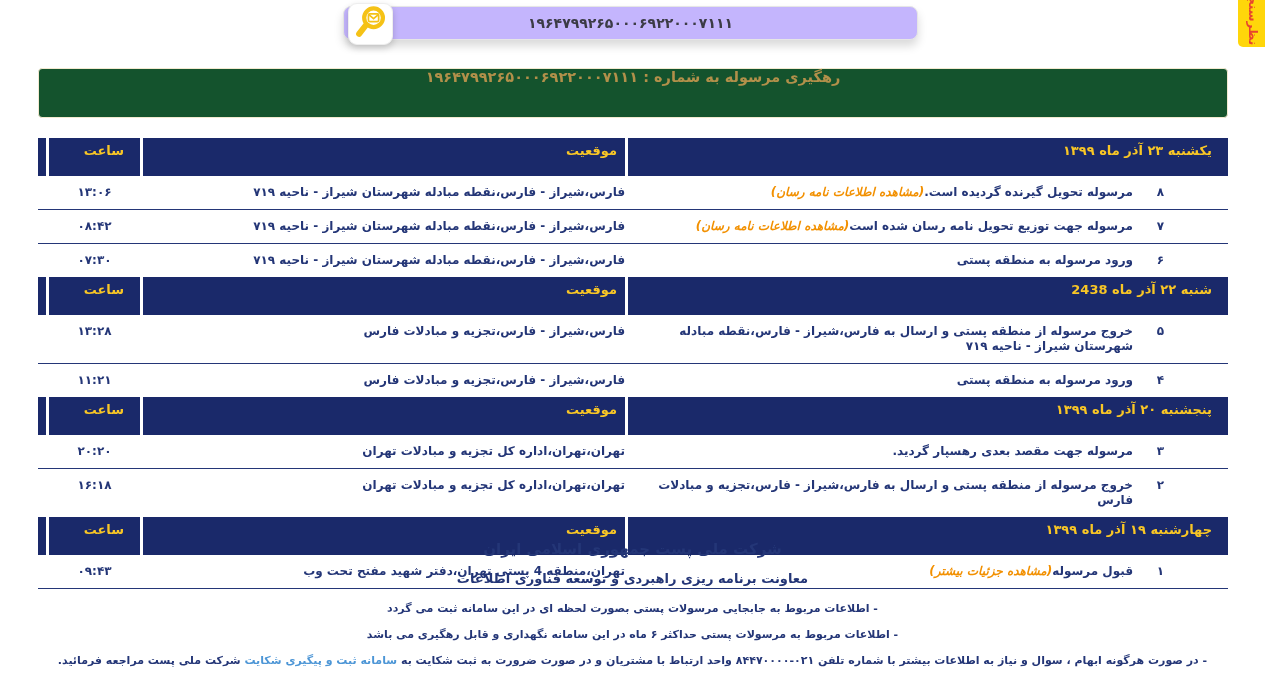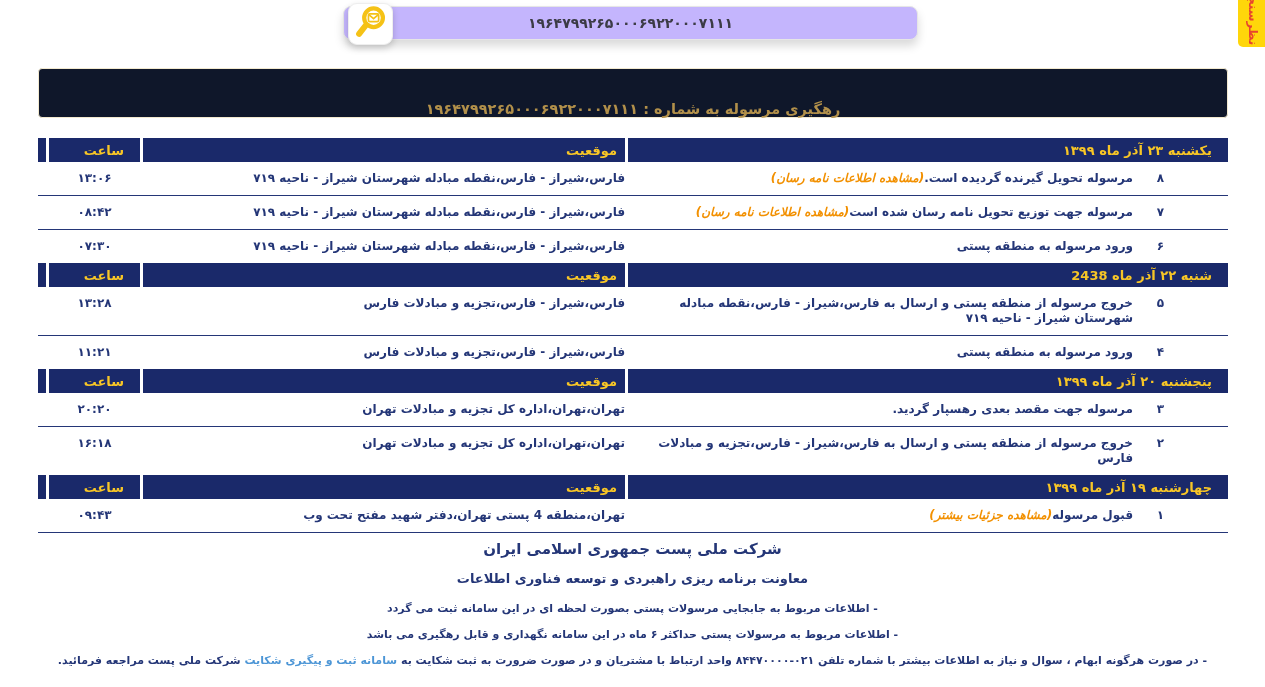--- a/index.html
+++ b/index.html
@@ -18,29 +18,29 @@
     background: #c4b5fd; border: 1px solid #e6e6e6; border-radius: 8px;
     box-shadow: 0 6px 10px rgba(0,0,0,.15); display: flex; align-items: center; justify-content: center; }
   .search-btn { position: absolute; top: -4px; left: 4px; width: 45px; height: 42px;
     background: #fff; border: 1px solid #eee; border-radius: 9px;
     box-shadow: 0 3px 7px rgba(0,0,0,.18); display: flex; align-items: center; justify-content: center;
     cursor: pointer; }
   .search-value { font-size: 14px; font-weight: bold; color: #3B3B45; letter-spacing: 1px; direction: ltr; }
 
   
   .banner { position: absolute; top: 68px; left: 38px; width: 1190px; height: 50px;
-    background: #0f172a; border: 1px solid #f2e9cf; border-radius: 4px;
-    display: flex; align-items: flex-end; justify-content: center; direction: rtl; }
+    background: #14532d; border: 1px solid #f2e9cf; border-radius: 4px;
+    display: flex; align-items: flex-start; justify-content: center; direction: rtl; }
   .banner-text { color: #B2904A; font-weight: bold; font-size: 14.5px; }
 
   
   .track-table { position: absolute; top: 138px; left: 38px; width: 1190px; direction: rtl; }
   .thead, .trow { display: grid; grid-template-columns: 600px 482px 91px 8px; column-gap: 3px; }
   .thead .hcell { background: #1A296A; color: #F8C626; font-weight: bold; font-size: 13px;
-    height: 24px; line-height: 26px; }
+    height: 38px; line-height: 26px; }
   .hcell.date  { text-align: right; padding-right: 16px; }
   .hcell.loc   { text-align: right; padding-right: 8px; }
   .hcell.time  { text-align: right; padding-right: 16px; }
   .hcell.strip { background: #1A296A; }
   .trow { padding: 9px 0; color: #243677; font-weight: bold; font-size: 12px; line-height: 15px; }
   .trow.bordered { border-bottom: 1.5px solid #243677; }
   .cell-status { display: flex; align-items: flex-start; padding-left: 6px; }
   .row-num { flex: none; width: 55px; margin-right: 40px; text-align: center; }
   .status-body { flex: 1; text-align: right; }
   .olink { color: #F29000; text-decoration: none; cursor: pointer; font-style: italic; }

